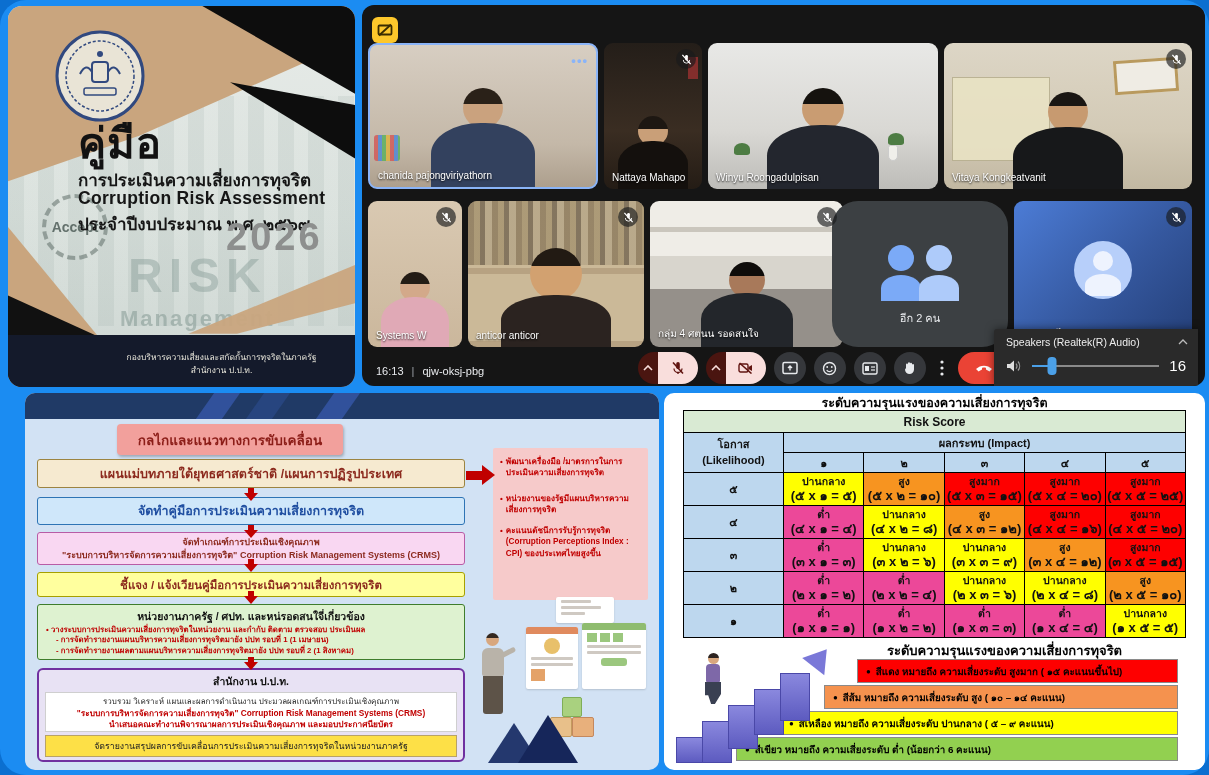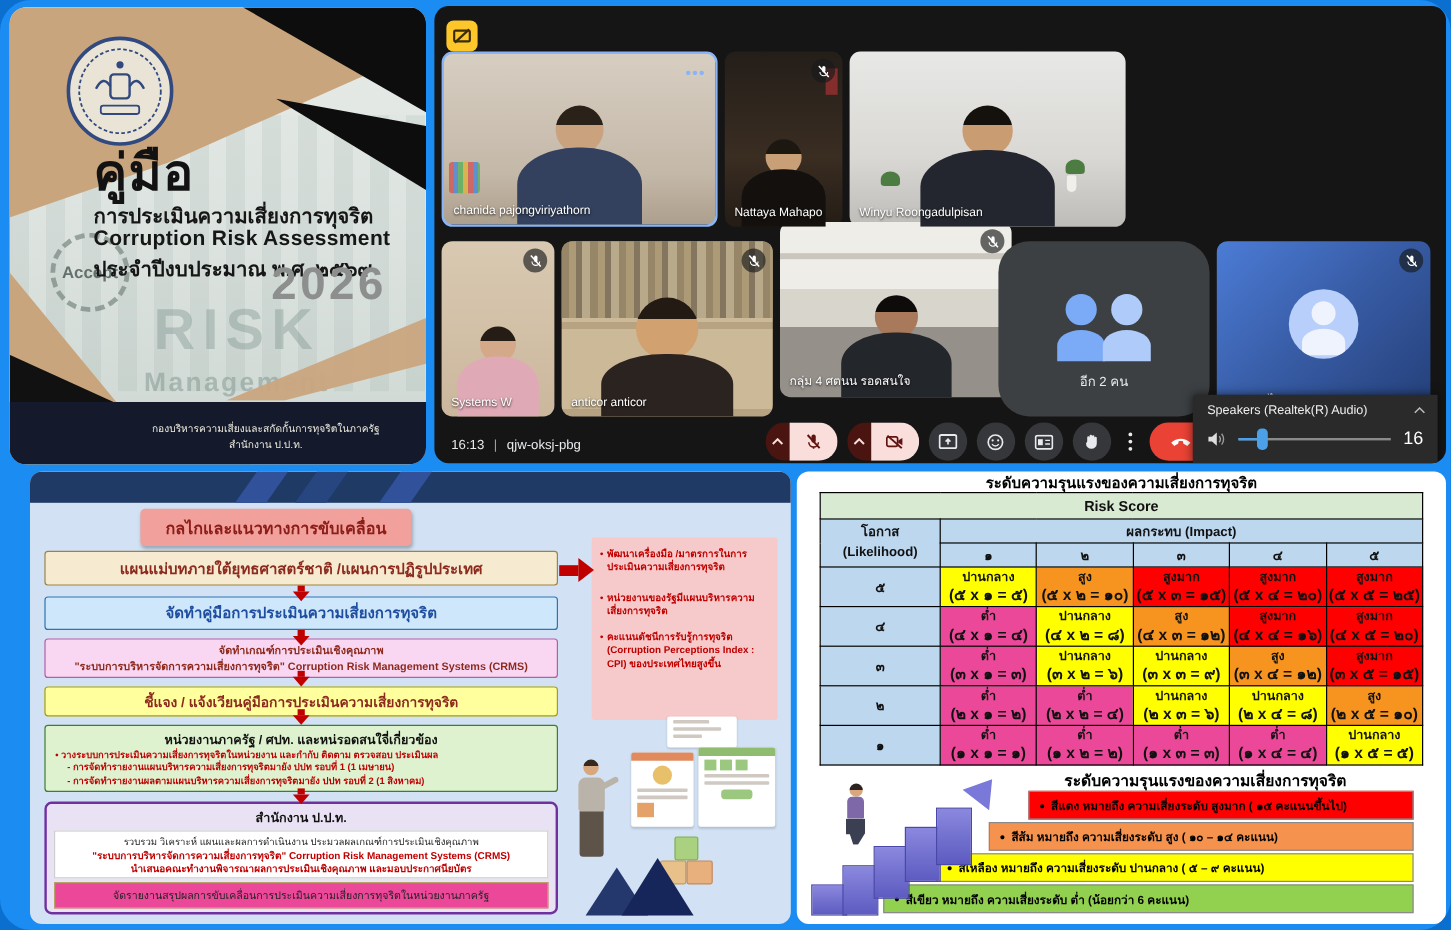--- a/index.html
+++ b/index.html
@@ -101,21 +101,21 @@
   .fb4{top:179px;height:25px;background:#ffff9e;border:1.5px solid #a6a000;color:#8c2a1e;font-size:11.5px;}
   .fb5{top:211px;height:56px;background:#def2d0;border:1.5px solid #3f7d2c;align-items:flex-start;padding:2px 8px;}
   .fb5 .hd{width:100%;text-align:center;color:#111;font-size:10.5px;font-weight:800;}
   .fb5 .ln{color:#c00000;font-size:7.8px;font-weight:700;text-align:left;line-height:1.35;}
   .fb5 .ln.ind{padding-left:10px;}
   .fb6{top:275px;height:94px;background:#e8e2f4;border:2px solid #7030a0;border-radius:6px;padding:2px 6px;}
   .fb6 .hd{color:#111;font-size:10.5px;font-weight:800;}
   .fb6 .wa{width:100%;background:#fff;border:1px solid #cfcfcf;margin-top:2px;padding:2px 4px;}
   .fb6 .wa .k{color:#222;font-size:8px;font-weight:400;}
   .fb6 .wa .r{color:#c00000;font-size:8.3px;font-weight:800;line-height:1.3;}
-  .fb6 .wb{width:100%;background:#ec4899;border:1px solid #b8a268;margin-top:3px;padding:3px 4px;color:#222;font-size:8.8px;font-weight:400;}
+  .fb6 .wb{width:100%;background:#fde047;border:1px solid #b8a268;margin-top:3px;padding:3px 4px;color:#222;font-size:8.8px;font-weight:400;}
   .darr{position:absolute;left:219px;width:14px;z-index:2;}
   .darr .s{width:6px;height:5px;background:#c00000;margin:0 auto;}
   .darr .t{width:0;height:0;border-left:7px solid transparent;border-right:7px solid transparent;border-top:8px solid #c00000;}
   .rarr{position:absolute;left:441px;top:72px;display:flex;align-items:center;z-index:2;}
   .rarr .s{width:16px;height:9px;background:#c00000;}
   .rarr .t{width:0;height:0;border-top:10px solid transparent;border-bottom:10px solid transparent;border-left:13px solid #c00000;}
   .sidebox{position:absolute;left:468px;top:55px;width:155px;height:152px;background:#f6caca;border-radius:2px;padding:8px 7px;}
   .sidebox .sb{display:flex;gap:3px;color:#c00000;font-size:8.2px;font-weight:800;line-height:1.4;margin-bottom:9px;}
   .sidebox .sb .dot{font-size:8px;}
   
@@ -245,51 +245,67 @@
     <div class="tile t-winyu" style="left:346px;top:38px;width:230px;height:146px;">
       <div class="plant" style="left:26px;bottom:34px;"></div>
       <div class="plant" style="right:34px;bottom:44px;"></div>
       <div class="vase" style="right:40px;bottom:28px;"></div>
       <div class="ph">
           <div class="h" style="width:42px;height:42px;background:linear-gradient(180deg,#15120e 0 38%,#c99c72 38%);"></div>
           <div class="b" style="width:112px;height:64px;background:#23262e;"></div>
         </div>
       <div class="nm">Winyu Roongadulpisan</div>
     </div>
-
-    <div class="tile t-chavivan" style="left:6px;top:196px;width:94px;height:146px;">
+    <div class="tile t-vitaya" style="left:582px;top:38px;width:248px;height:146px;">
+      <div class="map"></div>
+      <div class="frame"></div>
       <div class="ph">
-          <div class="h" style="width:30px;height:30px;background:linear-gradient(180deg,#241c15 0 40%,#d3a98a 40%);"></div>
-          <div class="b" style="width:68px;height:50px;background:#e0a9b6;"></div>
+          <div class="h" style="width:40px;height:40px;background:linear-gradient(180deg,#1a1613 0 36%,#c79a70 36%);"></div>
+          <div class="b" style="width:110px;height:62px;background:#17181a;"></div>
         </div>
       <div class="badge">
         <svg width="11" height="11" viewBox="0 0 12 12">
             <rect x="4.5" y="1" width="3" height="6" rx="1.5" fill="#fff"></rect>
             <path d="M2.5 6.5 a3.5 3.5 0 0 0 7 0" fill="none" stroke="#fff" stroke-width="1"></path>
             <line x1="1.5" y1="1" x2="10.5" y2="11" stroke="#fff" stroke-width="1.4"></line>
           </svg>
       </div>
-      <div class="nm">Systems W</div>
-    </div>
-    <div class="tile t-anticor" style="left:106px;top:196px;width:176px;height:146px;">
-      <div class="books"></div>
+      <div class="nm">Vitaya Kongkeatvanit</div>
+    </div>
+
+    <div class="tile t-chavivan" style="left:6px;top:196px;width:94px;height:146px;">
       <div class="ph">
-          <div class="h" style="width:52px;height:52px;background:linear-gradient(180deg,#221a13 0 34%,#d2a170 34%);"></div>
-          <div class="b" style="width:110px;height:52px;background:#2b2320;"></div>
+          <div class="h" style="width:30px;height:30px;background:linear-gradient(180deg,#241c15 0 40%,#d3a98a 40%);"></div>
+          <div class="b" style="width:68px;height:50px;background:#e0a9b6;"></div>
         </div>
       <div class="badge">
         <svg width="11" height="11" viewBox="0 0 12 12">
             <rect x="4.5" y="1" width="3" height="6" rx="1.5" fill="#fff"></rect>
             <path d="M2.5 6.5 a3.5 3.5 0 0 0 7 0" fill="none" stroke="#fff" stroke-width="1"></path>
             <line x1="1.5" y1="1" x2="10.5" y2="11" stroke="#fff" stroke-width="1.4"></line>
           </svg>
       </div>
+      <div class="nm">Systems W</div>
+    </div>
+    <div class="tile t-anticor" style="left:106px;top:196px;width:176px;height:146px;">
+      <div class="books"></div>
+      <div class="ph">
+          <div class="h" style="width:52px;height:52px;background:linear-gradient(180deg,#221a13 0 34%,#d2a170 34%);"></div>
+          <div class="b" style="width:110px;height:52px;background:#2b2320;"></div>
+        </div>
+      <div class="badge">
+        <svg width="11" height="11" viewBox="0 0 12 12">
+            <rect x="4.5" y="1" width="3" height="6" rx="1.5" fill="#fff"></rect>
+            <path d="M2.5 6.5 a3.5 3.5 0 0 0 7 0" fill="none" stroke="#fff" stroke-width="1"></path>
+            <line x1="1.5" y1="1" x2="10.5" y2="11" stroke="#fff" stroke-width="1.4"></line>
+          </svg>
+      </div>
       <div class="nm">anticor anticor</div>
     </div>
-    <div class="tile t-group4" style="left:288px;top:180px;width:193px;height:146px;">
+    <div class="tile t-group4" style="left:288px;top:196px;width:193px;height:146px;">
       <div class="beam"></div>
       <div class="ph">
           <div class="h" style="width:36px;height:36px;background:linear-gradient(180deg,#0e0c0a 0 40%,#a8795a 40%);"></div>
           <div class="b" style="width:92px;height:54px;background:#23262b;"></div>
         </div>
       <div class="badge">
         <svg width="11" height="11" viewBox="0 0 12 12">
             <rect x="4.5" y="1" width="3" height="6" rx="1.5" fill="#fff"></rect>
             <path d="M2.5 6.5 a3.5 3.5 0 0 0 7 0" fill="none" stroke="#fff" stroke-width="1"></path>
             <line x1="1.5" y1="1" x2="10.5" y2="11" stroke="#fff" stroke-width="1.4"></line>

